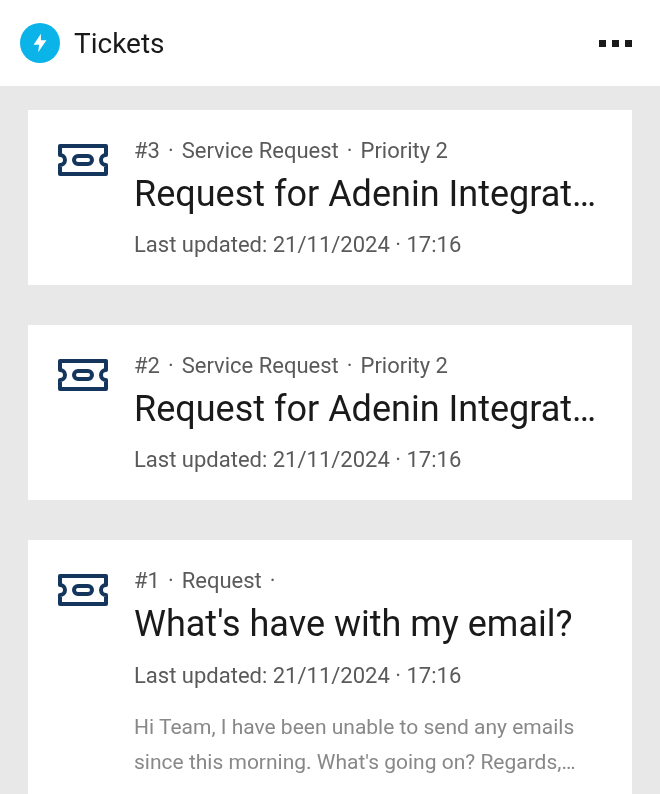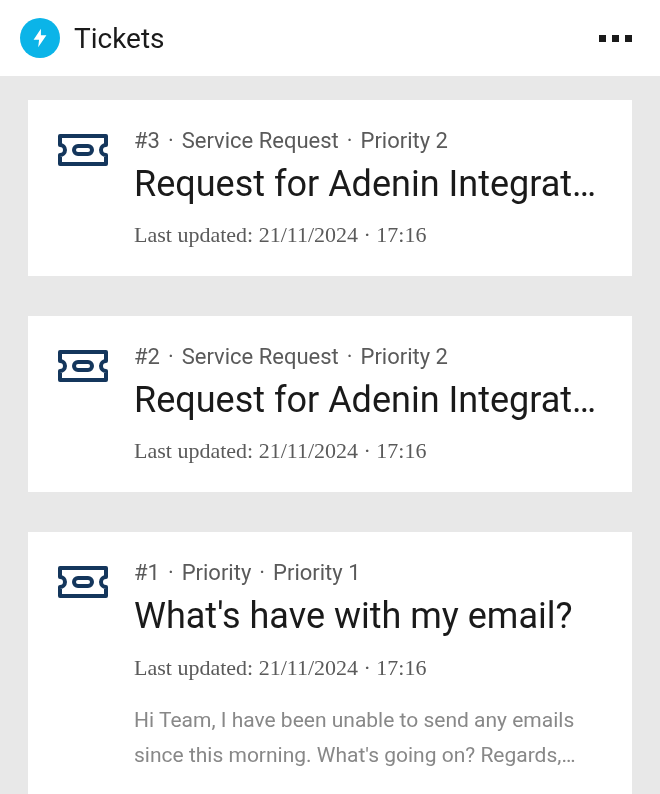--- a/index.html
+++ b/index.html
@@ -9,21 +9,21 @@
       width: 660px;
       height: 794px;
       overflow: hidden;
     }
     .header {
       background: #ffffff;
       display: flex;
       align-items: center;
       justify-content: space-between;
       padding: 16px 20px;
-      height: 76px;
+      height: 86px;
     }
     .header-left {
       display: flex;
       align-items: center;
       gap: 14px;
     }
     .logo {
       width: 40px;
       height: 40px;
       background: #0bb4e8;
@@ -87,21 +87,20 @@
       color: #1a1a1a;
       white-space: nowrap;
       overflow: hidden;
       text-overflow: ellipsis;
       line-height: 1.2;
     }
     .ticket-updated {
       font-size: 22px;
       color: #5a5a5a;
       margin-top: 6px;
-      font-family: Liberation Serif, serif;
     }
     .ticket-body-text {
       font-size: 21px;
       color: #888888;
       line-height: 1.7;
       margin-top: 12px;
       display: -webkit-box;
       -webkit-line-clamp: 2;
       -webkit-box-orient: vertical;
       overflow: hidden;
@@ -172,23 +171,22 @@
     <div class="ticket-icon">
       <svg viewBox="0 0 54 36" fill="none">
         <path d="M4 4 L50 4 L50 13 A5 5 0 0 0 50 23 L50 32 L4 32 L4 23 A5 5 0 0 0 4 13 Z" stroke="#14365c" stroke-width="4" stroke-linejoin="round" fill="none"></path>
         <rect x="18" y="14" width="18" height="8" rx="4" stroke="#14365c" stroke-width="4" fill="none"></rect>
       </svg>
     </div>
     <div class="ticket-body">
       <div class="ticket-meta">
         <span>#1</span>
         <span>·</span>
-        <span>Priority</span>
+        <span>Request</span>
         <span>·</span>
-        <span>Priority 1</span>
       </div>
       <div class="ticket-title">What's have with my email?</div>
       <div class="ticket-updated">Last updated: 21/11/2024 · 17:16</div>
       <div class="ticket-body-text">Hi Team, I have been unable to send any emails since this morning. What's going on? Regards, Adenin…</div>
     </div>
   </div>
 
 </div>
 
 </body></html>

